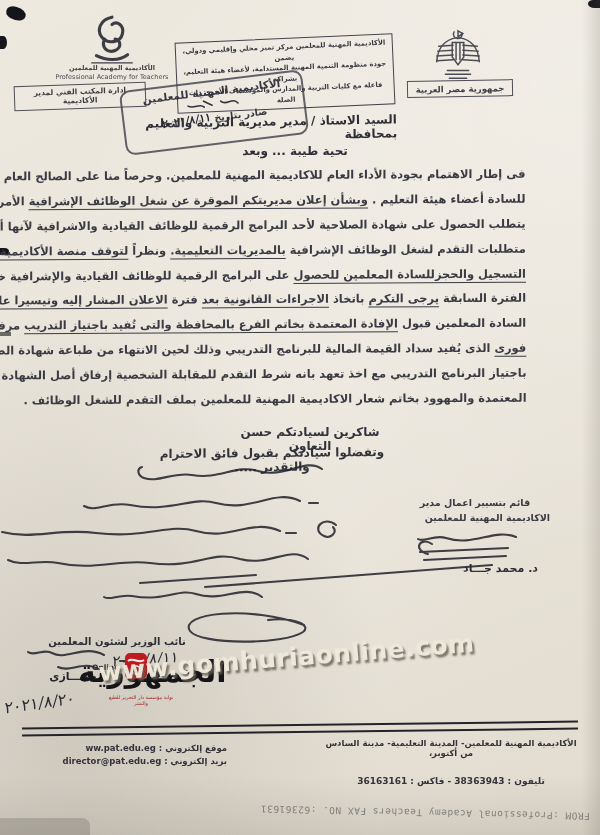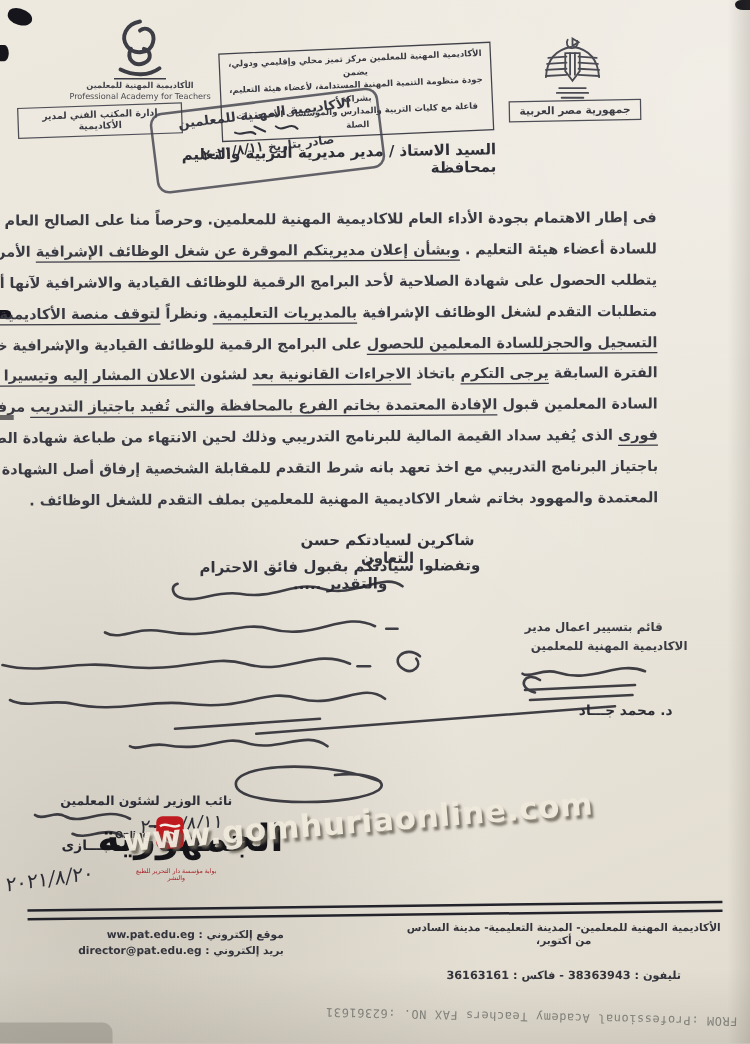--- a/index.html
+++ b/index.html
@@ -147,28 +147,29 @@
         <path d="M34,8 L26,3 M26,9 C22,4 16,10 10,6"></path>
       </g>
     </svg>
     <div class="stamp-l3">
       <span>صادر بتاريخ</span>
       <span class="hw stamp-date">٢٠٢١/٨/١١</span>
     </div>
   </div>
 
   <div class="abs addressee">السيد الاستاذ /  مدير مديرية التربية والتعليم بمحافظة</div>
+  <div class="abs greeting">تحية طيبة ... وبعد</div>
 
   <div class="abs body-lines">
       <div class="bline"><span>فى إطار الاهتمام بجودة الأداء العام للاكاديمية المهنية للمعلمين. وحرصاً منا على الصالح العام</span></div>
       <div class="bline"><span>للسادة أعضاء هيئة التعليم . </span><span class="u">وبشأن إعلان مديريتكم الموقرة عن شغل الوظائف الإشرافية</span><span> الأمر الذى</span></div>
       <div class="bline"><span>يتطلب الحصول على شهادة الصلاحية لأحد البرامج الرقمية للوظائف القيادية والاشرافية لآنها أحد</span></div>
       <div class="bline"><span>متطلبات التقدم لشغل الوظائف الإشرافية </span><span class="u">بالمديريات التعليمية.</span><span> ونظراً </span><span class="u">لتوقف منصة الأكاديمية وتعذر</span></div>
       <div class="bline"><span class="u">التسجيل والحجزللسادة المعلمين للحصول</span><span> على البرامج الرقمية للوظائف القيادية والإشرافية خلال</span></div>
-      <div class="bline"><span>الفترة السابقة  </span><span class="u">يرجى التكرم</span><span>  باتخاذ </span><span class="u">الاجراءات القانونية بعد</span><span> لشئون </span><span class="u">الاعلان المشار إليه وتيسيرا على</span></div>
+      <div class="bline"><span>الفترة السابقة  </span><span class="u">يرجى التكرم</span><span>  باتخاذ </span><span class="u">الاجراءات القانونية بعد</span><span> فترة </span><span class="u">الاعلان المشار إليه وتيسيرا على</span></div>
       <div class="bline"><span>السادة المعلمين  قبول </span><span class="u">الإفادة المعتمدة بخاتم الفرع بالمحافظة والتى تُفيد باجتياز التدريب</span><span> مرفق به إيصال</span></div>
       <div class="bline"><span class="u">فورى</span><span> الذى يُفيد سداد القيمة المالية للبرنامج التدريبي وذلك لحين الانتهاء من طباعة شهادة الصلاحية</span></div>
       <div class="bline"><span>باجتياز البرنامج التدريبي مع اخذ تعهد بانه شرط التقدم للمقابلة الشخصية إرفاق أصل الشهادة</span></div>
       <div class="bline lastline"><span>المعتمدة والمهوود بخاتم شعار الاكاديمية المهنية للمعلمين  بملف التقدم للشغل الوظائف .</span></div>
     </div>
   <div class="abs thanks">شاكرين لسيادتكم حسن التعاون</div>
   <div class="abs closing">وتفضلوا سيادتكم بقبول فائق الاحترام والتقدير .....</div>
 
   <svg class="abs" style="left:0;top:455px;z-index:4;" width="600" height="260" viewBox="0 0 600 260">
     <g stroke="#27272f" stroke-width="2.1" fill="none" stroke-linecap="round" opacity=".88">

